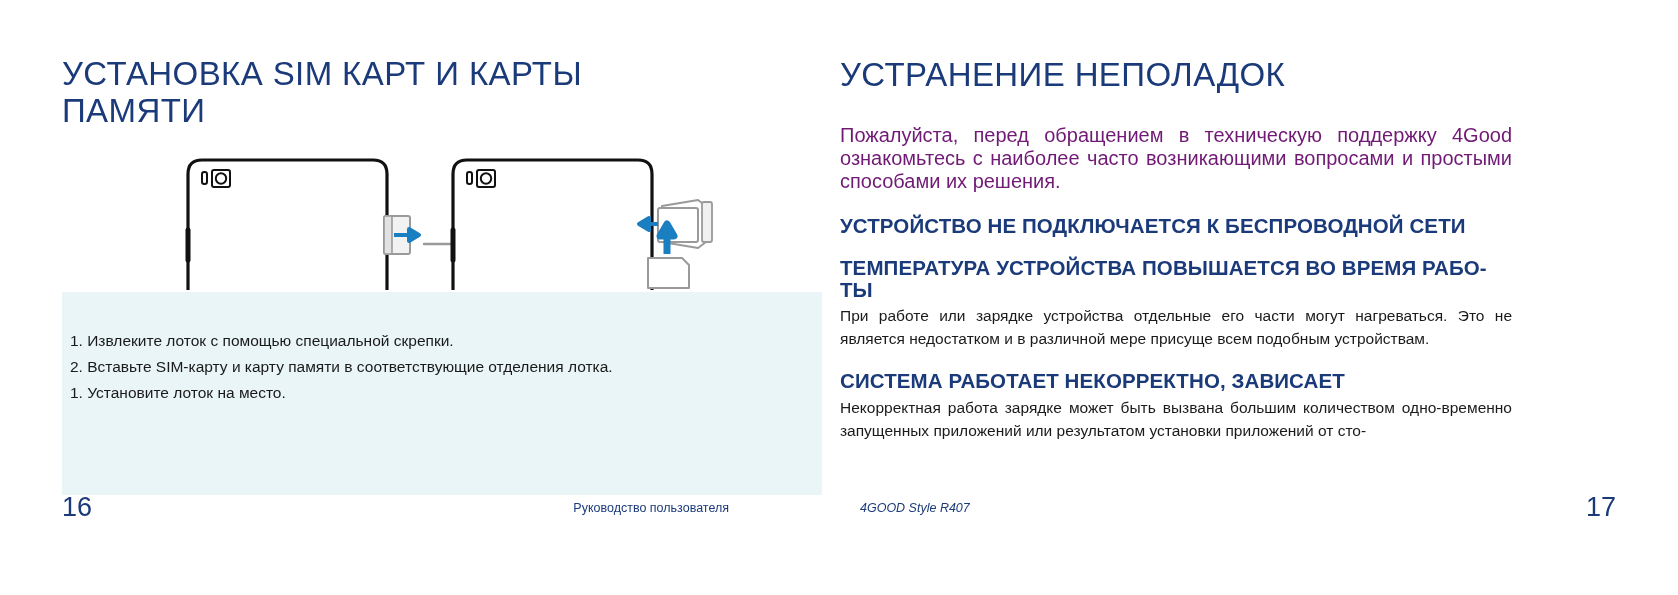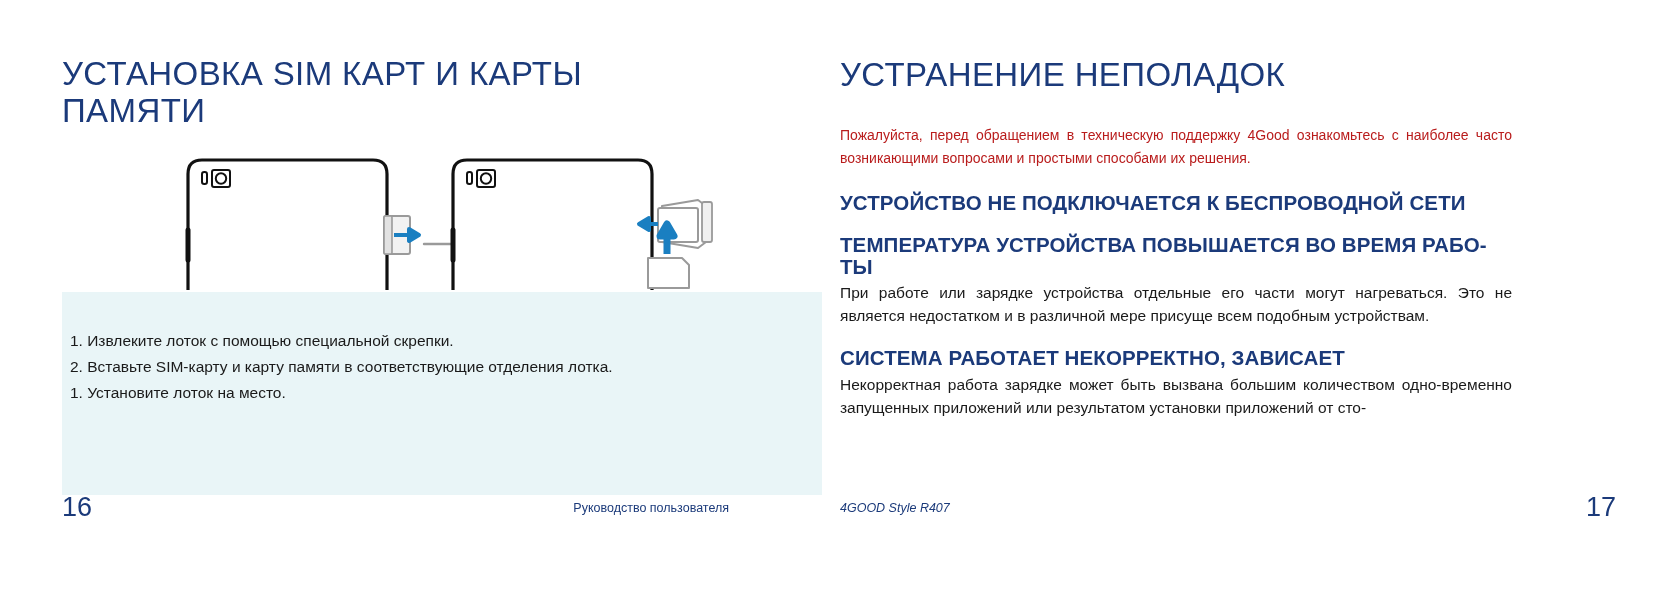--- a/index.html
+++ b/index.html
@@ -88,34 +88,35 @@
     bottom: 72px;
   }
   .pagenum-left  { left: 62px; }
   .pagenum-right { right: 62px; }
 
   .footer-note {
     position: absolute;
     color: #1b3a7a;
     font-size: 12.5px;
     bottom: 80px;
+    margin-left: 20px;
   }
   .footer-left  { right: 110px; }
   .footer-right { left: 840px; font-style: italic; }
 
   
   .rp-content {
     position: absolute;
     left: 840px;
     top: 124px;
     width: 672px;
   }
   .rp-intro {
-    color: #b91c1c;
-    font-size: 14px;
+    color: #701a75;
+    font-size: 20px;
     line-height: 23px;
     margin: 0 0 22px 0;
     text-align: justify;
   }
   .section { margin-bottom: 20px; }
   .section:last-child { margin-bottom: 16px; }
   .sec-title {
     color: #1b3a7a;
     font-size: 20.5px;
     font-weight: 700;

